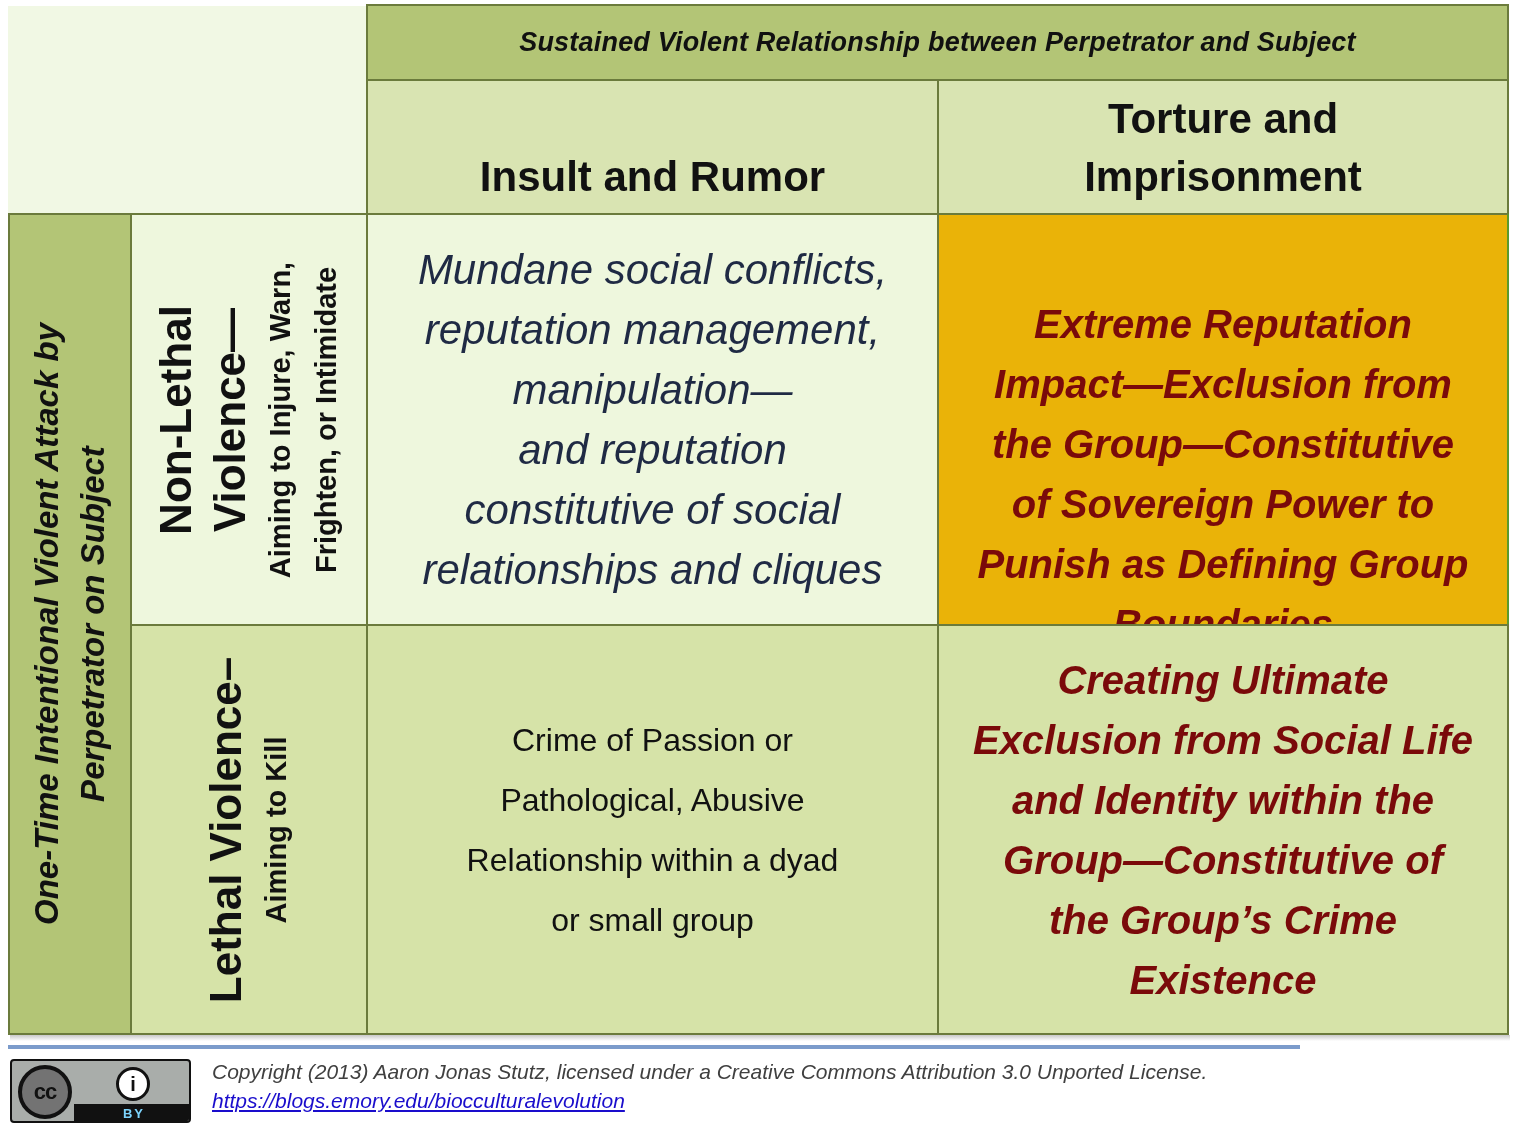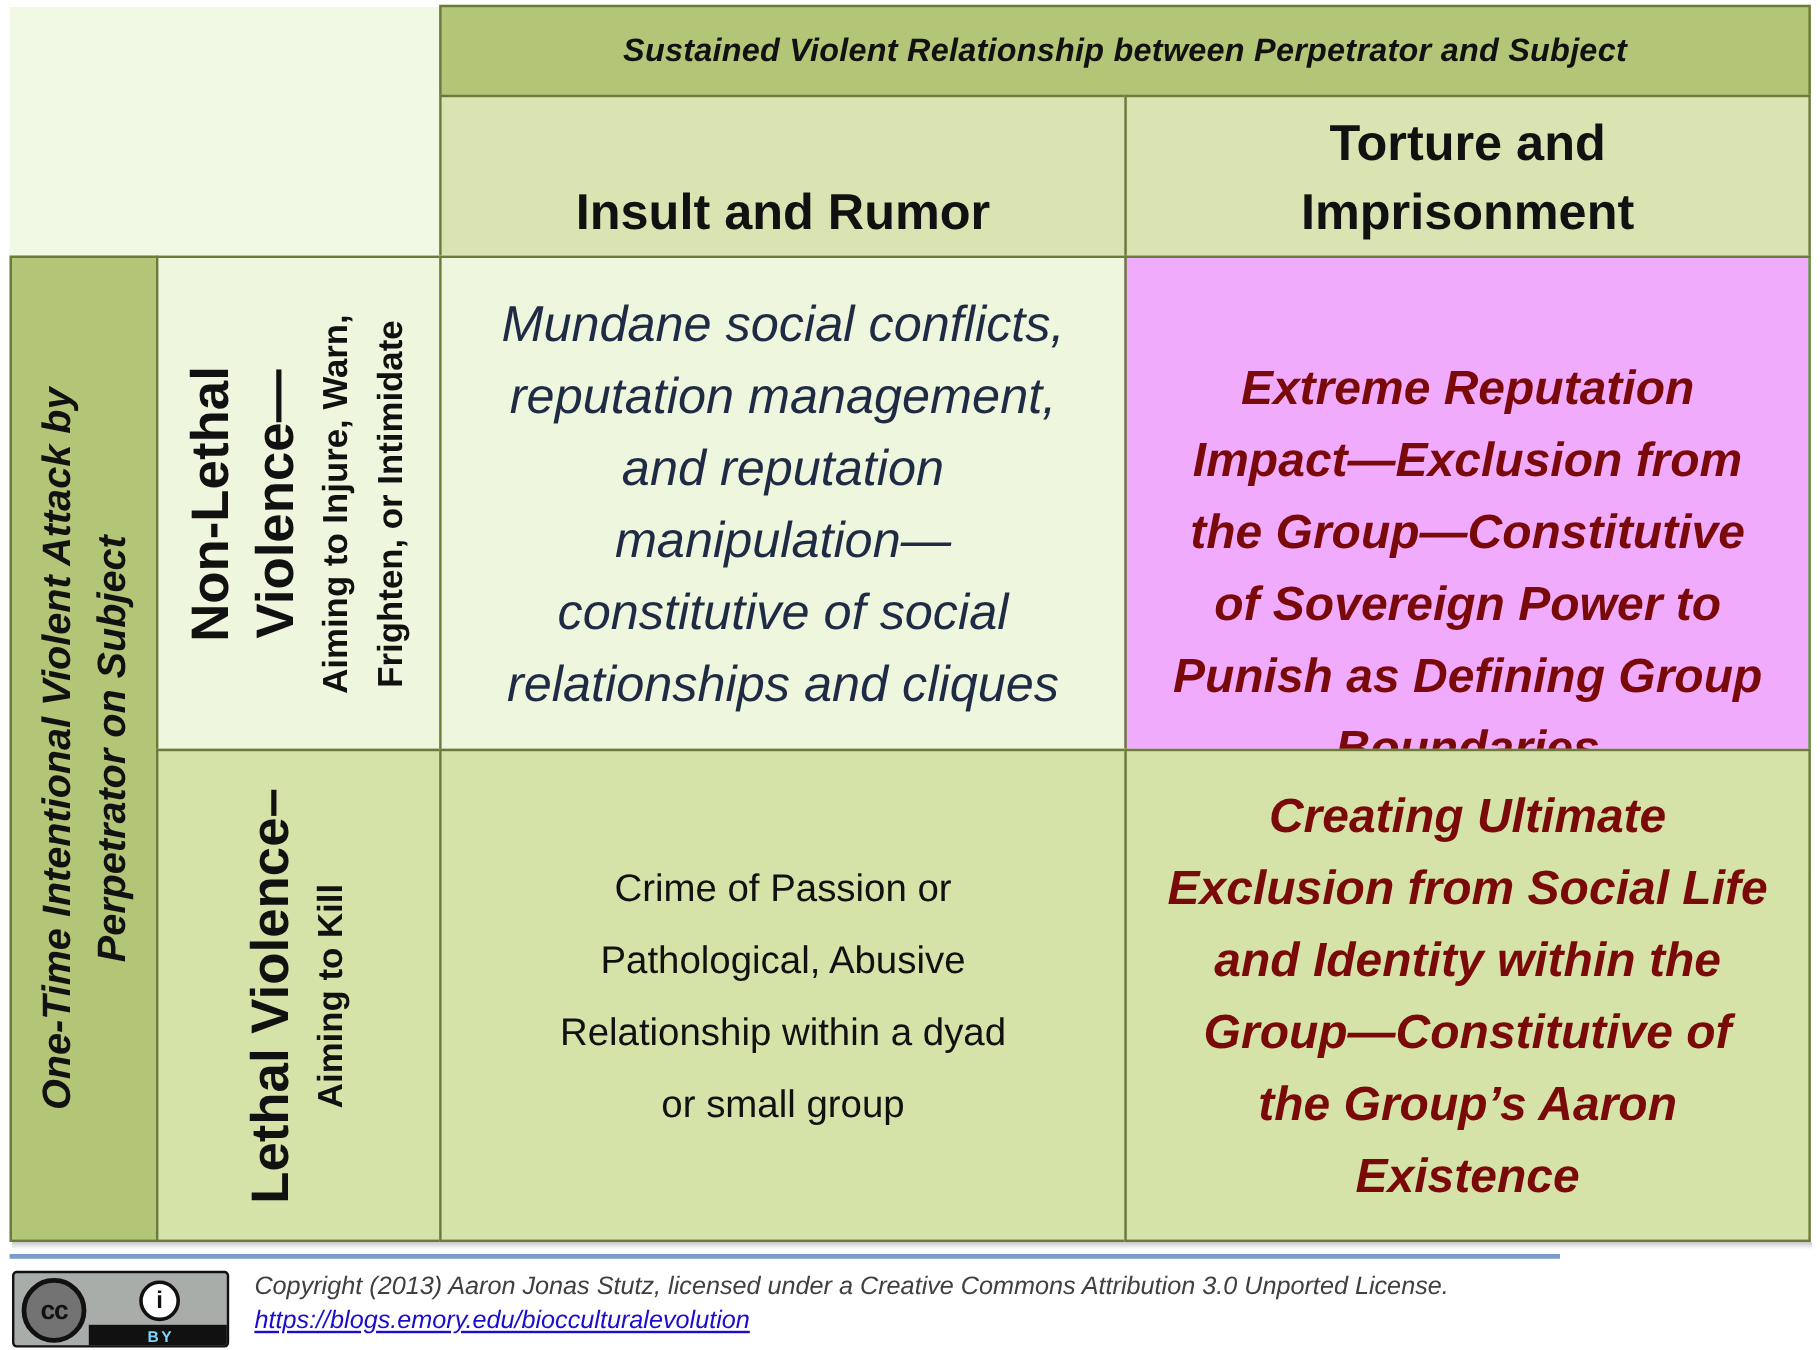--- a/index.html
+++ b/index.html
@@ -21,21 +21,21 @@
     #row-super { left: 8px; top: 213px; width: 124px; height: 822px; background: #b3c576; }
     #row1-head { left: 130px; top: 213px; width: 238px; height: 413px; background: #eef7dd; }
     #row2-head { left: 130px; top: 624px; width: 238px; height: 411px; background: #d6e3a8; }
 
     .rot { transform: rotate(-90deg); white-space: nowrap; text-align: center; }
     #row-super .rot { font-style: italic; font-weight: bold; font-size: 33px; line-height: 46px; color: #111; }
     .rowhead-main { font-weight: bold; font-size: 44px; line-height: 54px; color: #111; }
     .rowhead-sub { font-weight: bold; font-size: 29px; line-height: 46px; color: #111; }
 
     #c11 { left: 366px; top: 213px; width: 573px; height: 413px; background: #eef7dd; }
-    #c12 { left: 937px; top: 213px; width: 572px; height: 521px; background: #f0abfc; border-right-color: #5a9a2e; }
+    #c12 { left: 937px; top: 213px; width: 572px; height: 521px; background: #eab308; border-right-color: #5a9a2e; }
     #c21 { left: 366px; top: 624px; width: 573px; height: 411px; background: #d6e3a8; }
     #c22 { left: 937px; top: 624px; width: 572px; height: 411px; background: #d6e3a8; }
 
     .body-mundane { font-style: italic; font-size: 42px; line-height: 60px; color: #1f2a44; padding: 0 14px; }
     .body-crime { font-size: 32px; line-height: 60px; color: #111; padding: 0 10px; }
     .body-red { font-style: italic; font-weight: bold; font-size: 40px; line-height: 60px; color: #7a0a0a; padding: 0 14px; }
 
     #shadow { left: 10px; top: 1035px; width: 1500px; height: 6px; background: linear-gradient(#c9c9c9, rgba(255,255,255,0)); }
     #rule { left: 8px; top: 1045px; width: 1292px; height: 4px; background: #7b9bcb; }
 
@@ -92,22 +92,22 @@
   <div class="rot">
     <div class="rowhead-main">Lethal Violence–</div>
     <div class="rowhead-sub">Aiming to Kill</div>
   </div>
 </div>
 
 <div class="abs b cell" id="c11">
   <div class="body-mundane">
     <div>Mundane social conflicts,</div>
     <div>reputation management,</div>
+    <div>manipulation—</div>
     <div>and reputation</div>
-    <div>manipulation—</div>
     <div>constitutive of social</div>
     <div>relationships and cliques</div>
   </div>
 </div>
 
 <div class="abs b cell" id="c12">
   <div class="body-red">
     <div>Extreme Reputation</div>
     <div>Impact—Exclusion from</div>
     <div>the Group—Constitutive</div>
@@ -125,21 +125,21 @@
     <div>or small group</div>
   </div>
 </div>
 
 <div class="abs b cell" id="c22">
   <div class="body-red">
     <div>Creating Ultimate</div>
     <div>Exclusion from Social Life</div>
     <div>and Identity within the</div>
     <div>Group—Constitutive of</div>
-    <div>the Group’s Aaron</div>
+    <div>the Group’s Crime</div>
     <div>Existence</div>
   </div>
 </div>
 
 <div class="abs" id="shadow"></div>
 <div class="abs" id="rule"></div>
 
 <div class="abs" id="cc-badge">
   <div class="abs" id="by-strip">
     <span>BY</span>

